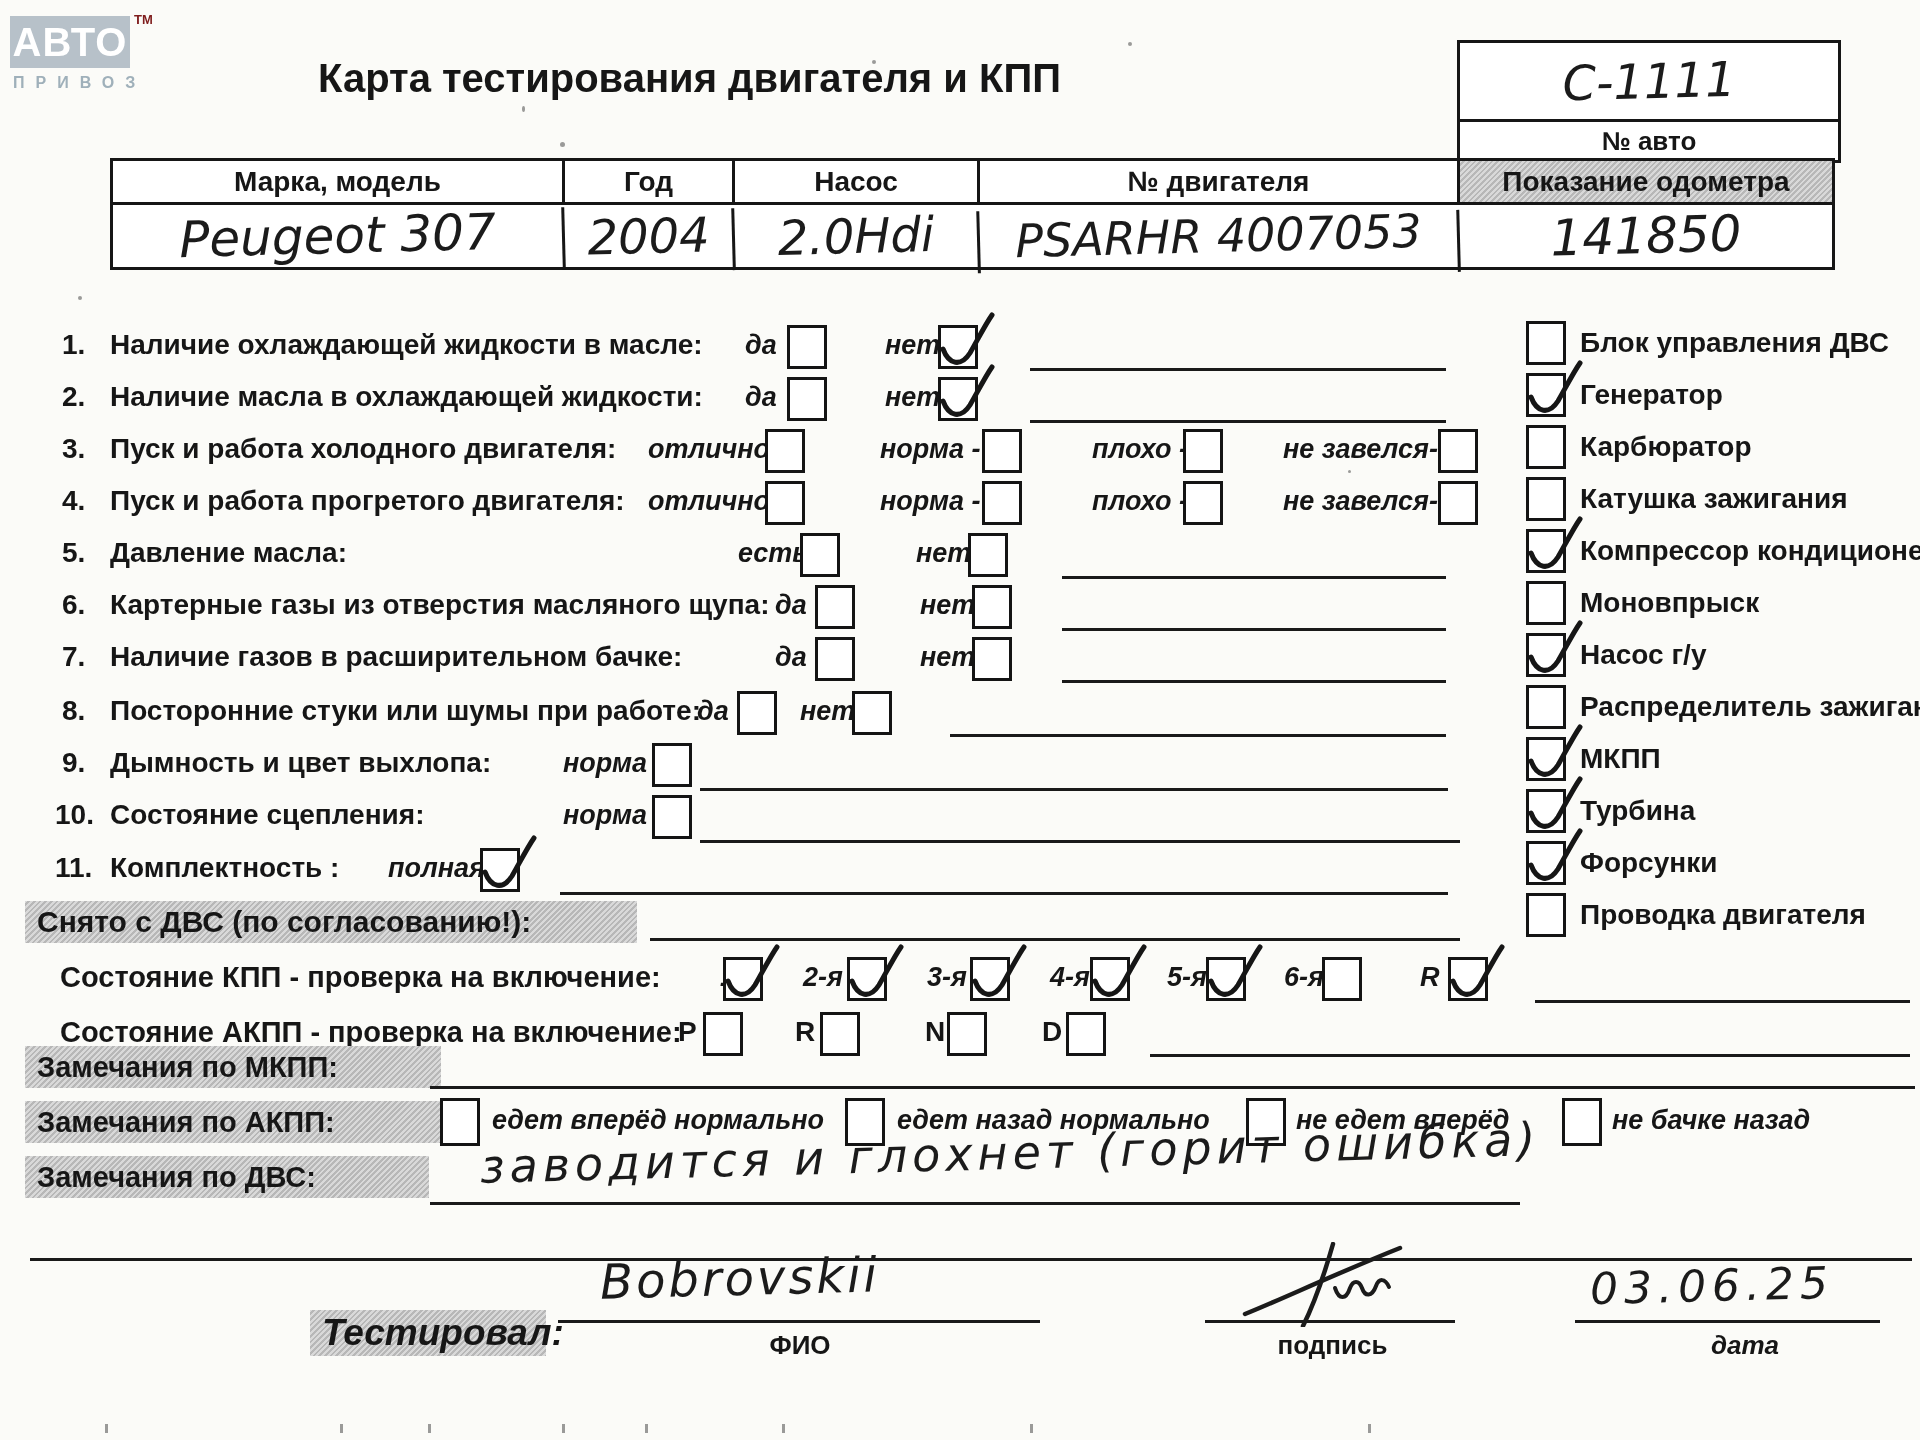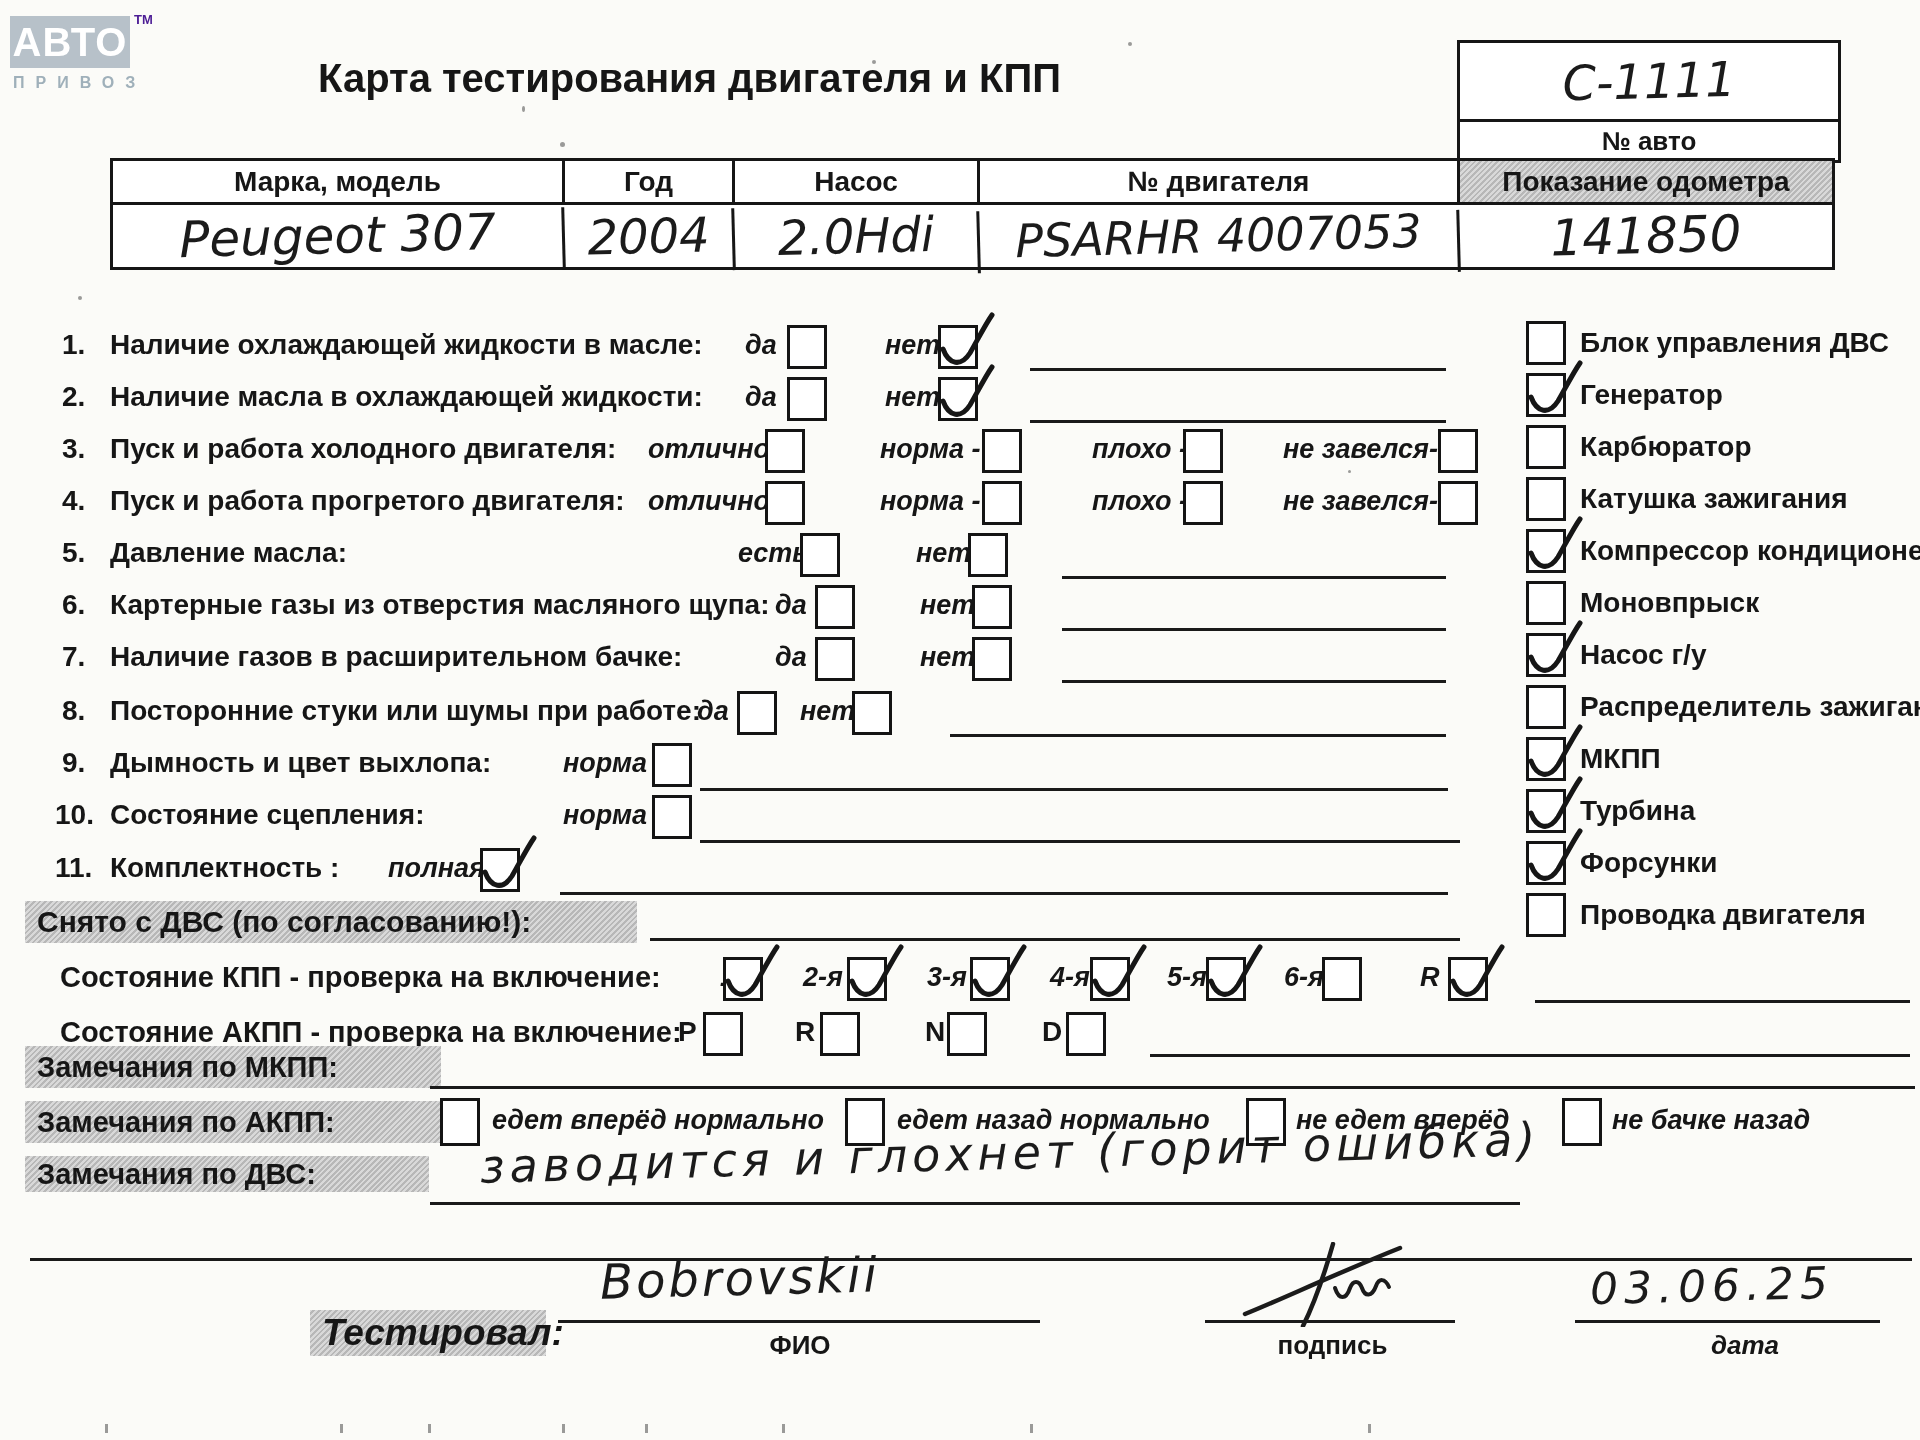--- a/index.html
+++ b/index.html
@@ -30,21 +30,21 @@
   .autobox .val{height:76px;display:flex;align-items:center;justify-content:center;}
   .autobox .cap{height:38px;border-top:3px solid #161616;display:flex;align-items:center;justify-content:center;font-weight:bold;font-size:26px;}
   
   .side-item{position:absolute;left:1526px;height:46px;display:flex;align-items:center;gap:14px;white-space:nowrap;}
   .side-item .cb{position:relative;flex:0 0 34px;top:0;}
   .side-label{font-weight:bold;font-size:28px;}
   
   .logo-box{position:absolute;left:10px;top:16px;width:120px;height:52px;background:#b7c1c9;color:#fff;
             font-weight:bold;font-size:40px;display:flex;align-items:center;justify-content:center;letter-spacing:1px;}
   .logo-sub{position:absolute;left:13px;top:74px;font-size:16px;letter-spacing:11px;color:#9fb0ba;font-weight:bold;}
-  .logo-tm{position:absolute;left:134px;top:12px;font-size:13px;color:#4c1d95;font-weight:bold;}
+  .logo-tm{position:absolute;left:134px;top:12px;font-size:13px;color:#7f1d1d;font-weight:bold;}
   .title{position:absolute;left:318px;top:56px;font-size:40px;font-weight:bold;white-space:nowrap;}
   .cap-text{position:absolute;font-weight:bold;font-size:26px;text-align:center;}
   .speck{position:absolute;background:#3a3a3a;border-radius:50%;opacity:.5;}
   .btick{position:absolute;top:1424px;width:3px;height:9px;background:#4a4a4a;opacity:.55;}
 </style>
 </head>
 <body>
 
 <div class="page">
 
@@ -337,21 +337,21 @@
     <span class="cb" style="left:440px;top:2px;height:42px"></span>
     <span class="opt" style="left:492px;line-height:48px">едет вперёд нормально</span>
     <span class="cb" style="left:845px;top:2px;height:42px"></span>
     <span class="opt" style="left:897px;line-height:48px">едет назад нормально</span>
     <span class="cb" style="left:1246px;top:2px;height:42px"></span>
     <span class="opt" style="left:1296px;line-height:48px">не едет вперёд</span>
     <span class="cb" style="left:1562px;top:2px;height:42px"></span>
     <span class="opt" style="left:1612px;line-height:48px">не бачке назад</span>
   </div>
 
-  <div class="band grayfill" style="left:25px;top:1156px;width:380px;height:36px;font-size:29px;">Замечания по ДВС:</div>
+  <div class="band grayfill" style="left:25px;top:1156px;width:380px;height:42px;font-size:29px;">Замечания по ДВС:</div>
   <div class="hw abs" style="left:480px;top:1126px;font-size:46px;letter-spacing:5px;">заводится и глохнет (горит ошибка)</div>
   <div class="line" style="left:430px;top:1202px;width:1090px"></div>
   <div class="line" style="left:30px;top:1258px;width:1882px"></div>
 
   <div class="band grayfill" style="left:310px;top:1310px;width:212px;height:46px;font-size:37px;font-style:italic;">Тестировал:</div>
   <div class="hw abs" style="left:600px;top:1250px;font-size:48px;letter-spacing:3px;">Bobrovskii</div>
   <div class="line" style="left:558px;top:1320px;width:482px"></div>
   <div class="cap-text" style="left:760px;top:1330px;width:80px;">ФИО</div>
 
   <svg class="abs" style="left:1235px;top:1242px;" width="210" height="85" viewBox="0 0 210 85">

